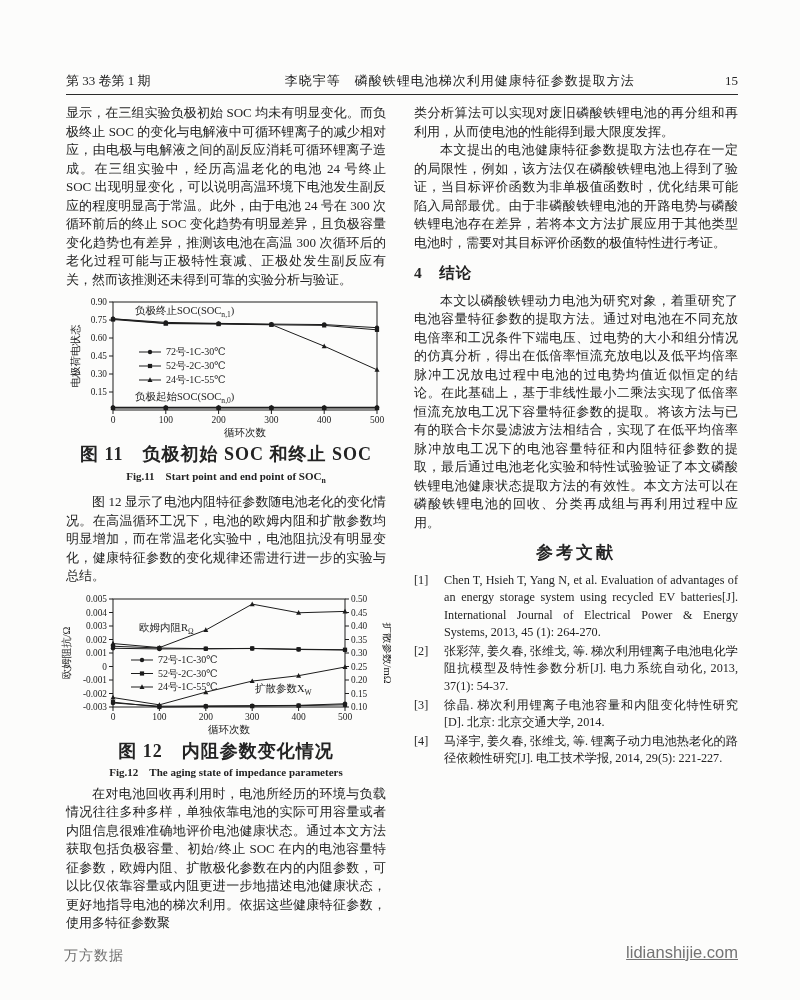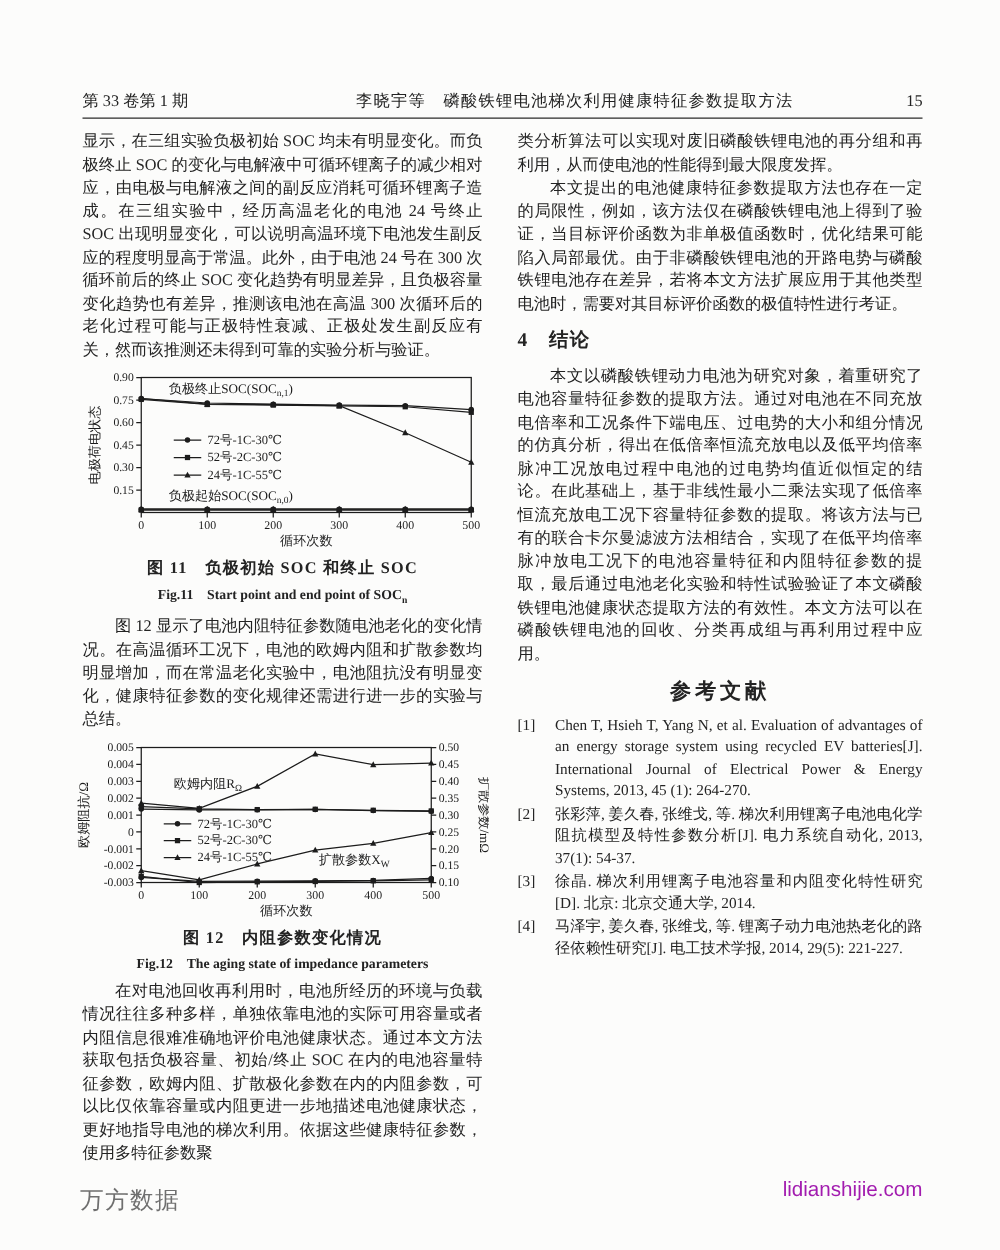--- a/index.html
+++ b/index.html
@@ -19,36 +19,37 @@
   .col{position:absolute;top:104px;font-size:13px;line-height:18.5px;text-align:justify;}
   .col-left{left:66px;width:320px;}
   .col-right{left:414px;width:324px;}
   p{margin:0;}
   p.indent{text-indent:2em;}
   figure{margin:5px 0 3px 0;}
   svg{display:block;}
   svg text{font-family:"Liberation Serif","DejaVu Serif",serif;fill:#1c1c1c;}
   .fig11-svg{margin:0 auto;}
   .fig12-svg{margin:0 auto 0 -7px;}
-  .fig-cap-zh{text-align:center;font-weight:bold;font-size:13px;margin-top:3px;letter-spacing:1px;}
+  .fig-cap-zh{text-align:center;font-weight:bold;font-size:18px;margin-top:3px;letter-spacing:1px;}
   .fig-cap-en{text-align:center;font-weight:bold;font-size:11px;margin-top:3px;}
   .fig-cap-en sub{font-size:70%;}
   h2.section{font-size:15.5px;font-weight:bold;margin:12px 0 9px 0;letter-spacing:1px;}
   .refs-heading{text-align:center;font-weight:bold;font-size:17px;margin:12px 0 9px 0;letter-spacing:3px;}
   .ref-item{display:flex;font-size:12.2px;line-height:17.6px;margin-bottom:1px;}
   .ref-label{width:30px;flex:none;}
   .ref-blocks{flex:1;text-align:justify;}
   .ref-block{margin:0;}
   .footer-watermark{
-    position:absolute;left:64px;top:947px;font-size:19px;color:#6f6f6f;
+    position:absolute;left:64px;top:947px;font-size:14px;color:#6f6f6f;
     font-family:"Liberation Sans","DejaVu Sans",sans-serif;letter-spacing:1px;
   }
   .footer-site{
-    position:absolute;right:62px;top:943px;font-size:16.5px;color:#a21caf;
+    position:absolute;right:62px;top:943px;font-size:16.5px;color:#737373;
     font-family:"Liberation Sans","DejaVu Sans",sans-serif;
+    text-decoration:underline;
   }
 </style>
 </head>
 <body>
 
 <div class="header">
   <span class="h-left">第 33 卷第 1 期</span>
   <span class="h-center">李晓宇等　磷酸铁锂电池梯次利用健康特征参数提取方法</span>
   <span class="h-right">15</span>
 </div>

